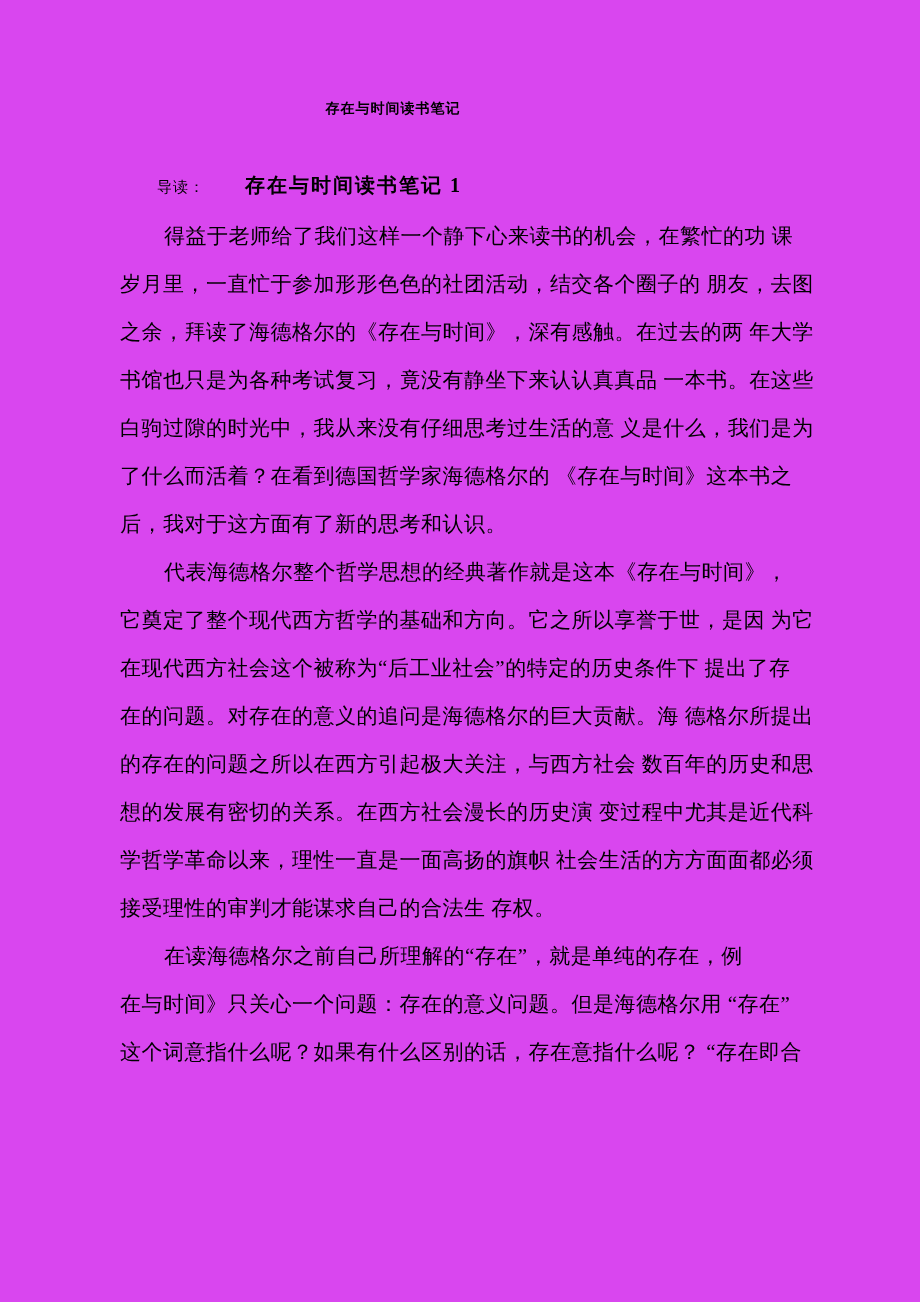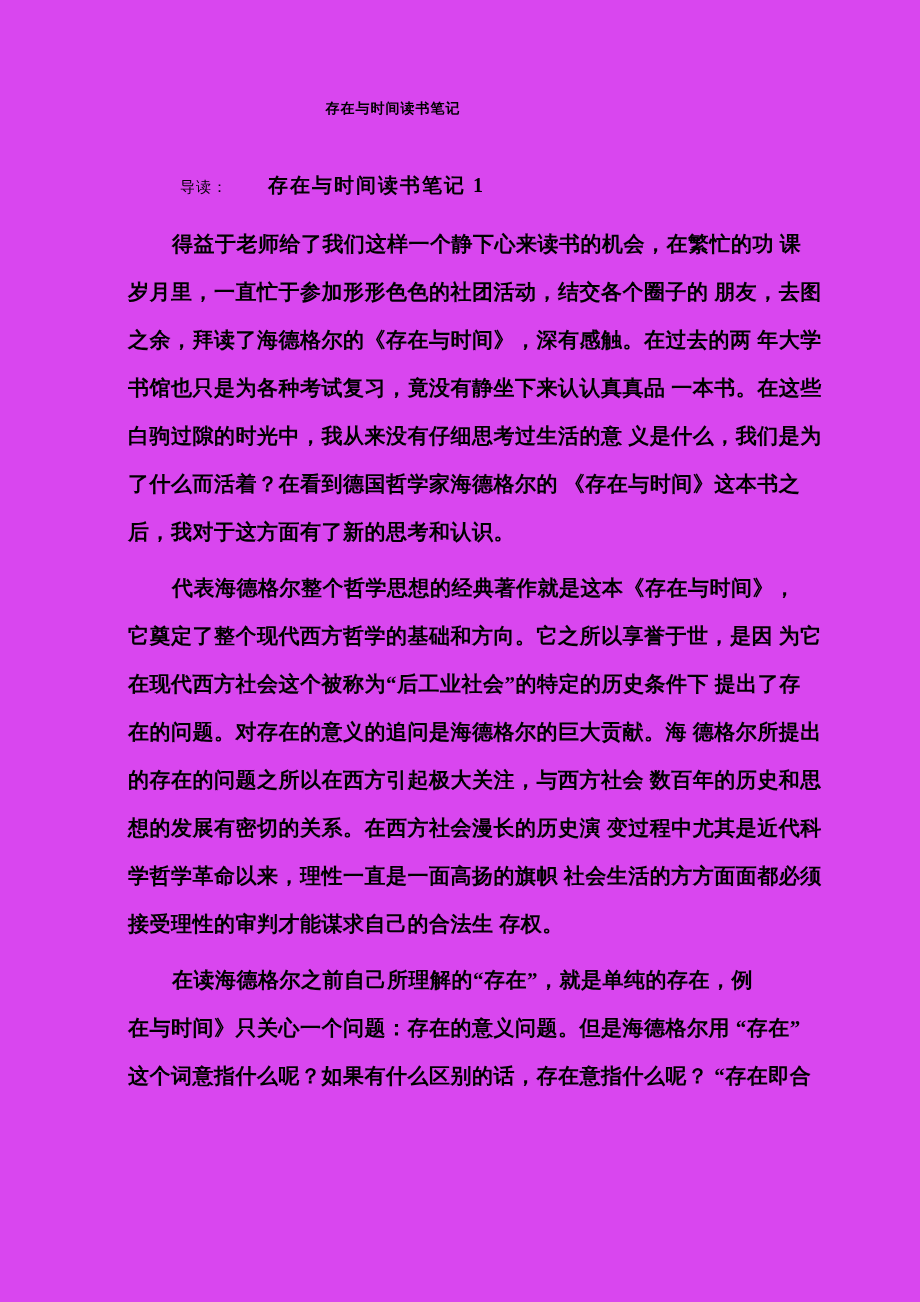--- a/index.html
+++ b/index.html
@@ -27,21 +27,21 @@
     width: 786px;
     text-align: center;
     font-size: 14px;
     font-weight: 700;
     letter-spacing: 1px;
     white-space: pre;
   }
   .lead {
     position: absolute;
     top: 172px;
-    left: 180px;
+    left: 157px;
     display: flex;
     align-items: baseline;
   }
   .lead-label {
     font-size: 15px;
     letter-spacing: 1px;
     white-space: pre;
   }
   .lead-title {
     font-size: 20px;
@@ -50,23 +50,22 @@
     letter-spacing: 2px;
     white-space: pre;
   }
   .body-text {
     position: absolute;
     top: 212px;
     left: 120px;
     width: 710px;
   }
   .para {
-    margin: 8px;
+    margin: 0;
     padding: 0;
-    font-weight: bold;
   }
   .line {
     height: 48px;
     line-height: 48px;
     font-size: 21px;
     letter-spacing: 0.5px;
     white-space: pre;
   }
   .line.first {
     padding-left: 44px;

